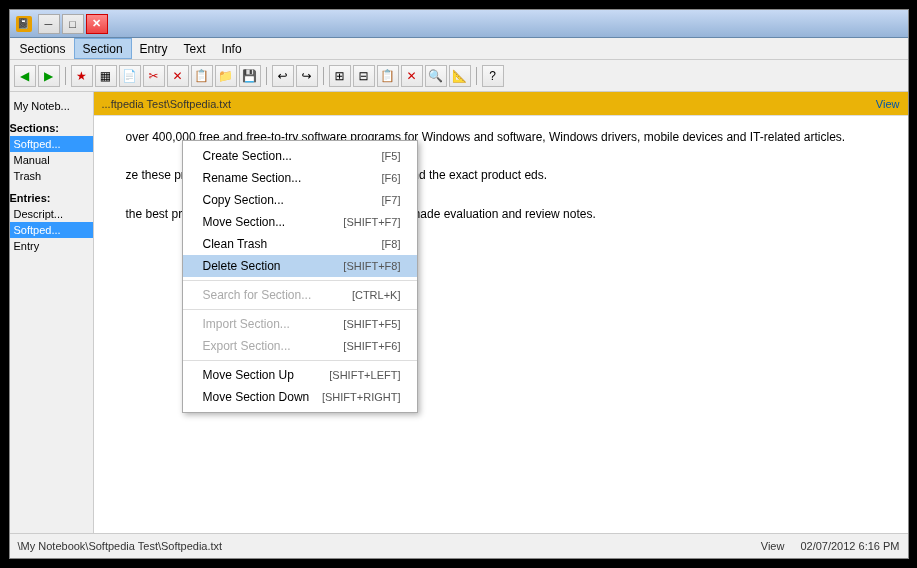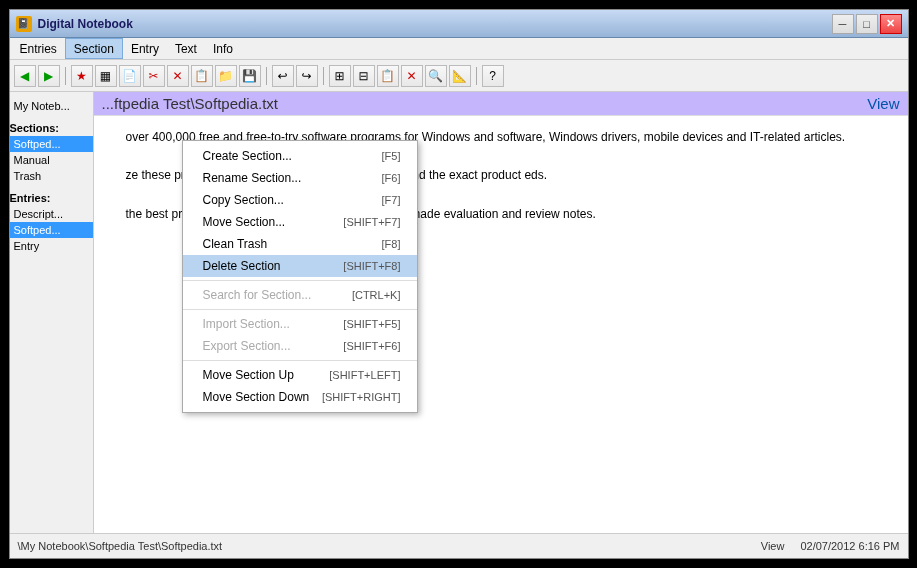--- a/index.html
+++ b/index.html
@@ -161,26 +161,26 @@
     
     .content-area {
       flex: 1;
       background: white;
       display: flex;
       flex-direction: column;
       position: relative;
     }
     .content-path-bar {
       height: 24px;
-      background: #c4b5fd;
+      background: #eab308;
       border-bottom: 1px solid #ddd;
       display: flex;
       align-items: center;
       padding: 0 8px;
-      font-size: 15px;
+      font-size: 11px;
       color: #333;
       justify-content: space-between;
     }
     .content-text {
       padding: 12px 32px;
       font-size: 12px;
       line-height: 1.6;
       color: #000;
     }
 
@@ -232,30 +232,29 @@
       gap: 16px;
     }
   </style>
 </head>
 <body>
 
 <div class="window">
 
   <div class="title-bar">
     <div class="title-bar-icon">📓</div>
-    <span class="title-bar-text">Digital Notebook</span>
     <div class="title-bar-buttons">
       <div class="tb-btn">─</div>
       <div class="tb-btn">□</div>
       <div class="tb-btn close">✕</div>
     </div>
   </div>
 
   <div class="menu-bar">
-    <div class="menu-item">Entries</div>
+    <div class="menu-item">Sections</div>
     <div class="menu-item active">Section</div>
     <div class="menu-item">Entry</div>
     <div class="menu-item">Text</div>
     <div class="menu-item">Info</div>
   </div>
 
   <div class="toolbar">
     <div class="toolbar-btn green">◀</div>
     <div class="toolbar-btn green">▶</div>
     <div class="toolbar-sep"></div>

